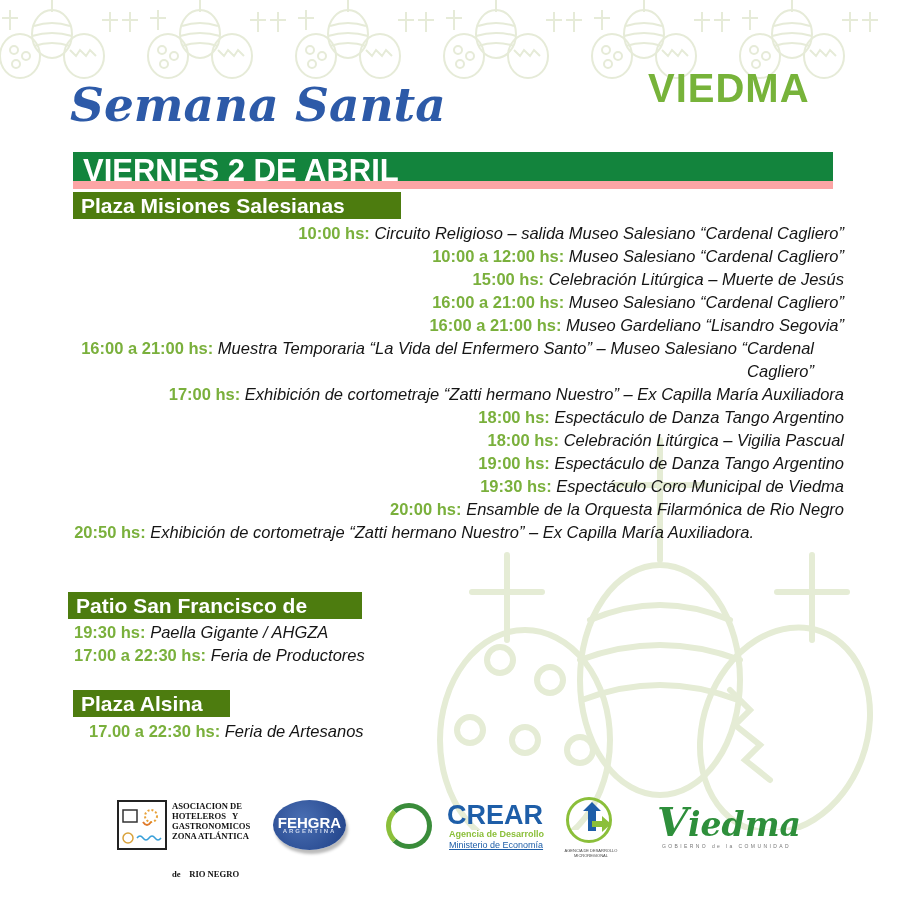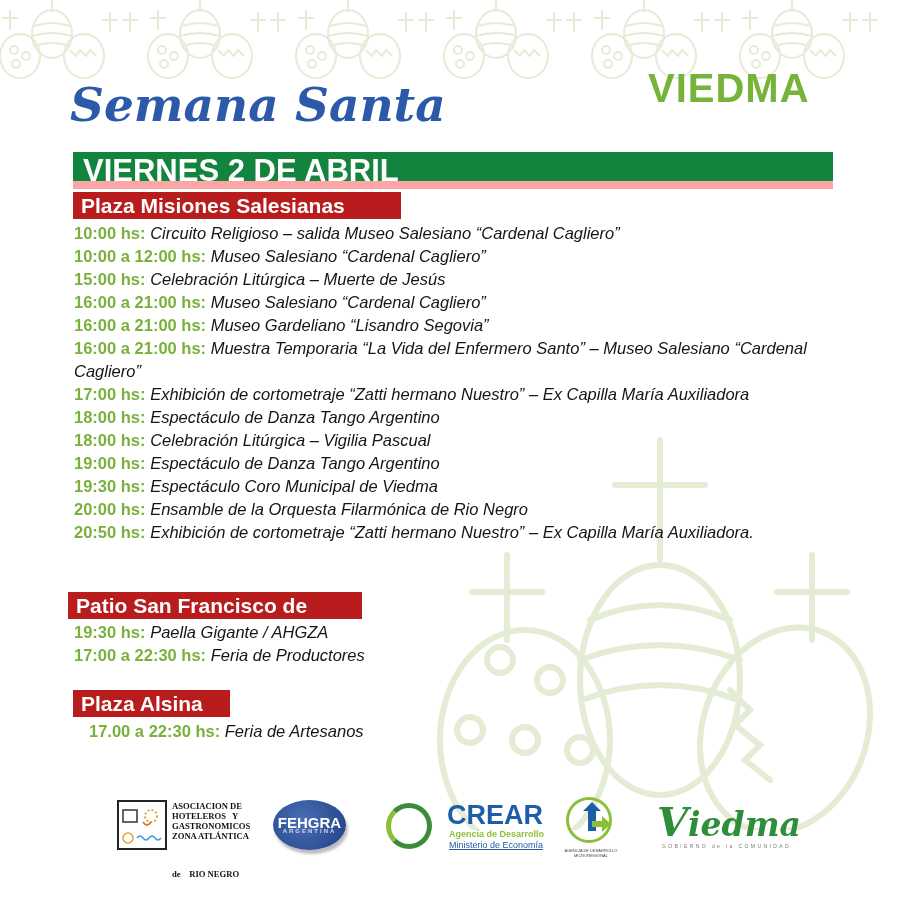--- a/index.html
+++ b/index.html
@@ -2,21 +2,21 @@
 <html><head>
 <meta charset="utf-8">
 <style>
   html, body { margin:0; padding:0; }
   body { width:900px; height:900px; background:#ffffff; position:relative; overflow:hidden; font-family:"DejaVu Sans", sans-serif; }
   .bg-pattern { position:absolute; left:0; top:0; width:900px; height:80px; }
   .bg-eggs { position:absolute; left:430px; top:430px; width:470px; height:400px; }
   .title-script { position:absolute; left:70px; top:44px; font-family:"DejaVu Serif", serif; font-style:italic; font-weight:bold; font-size:47px; color:#2d5aa8; letter-spacing:0px;margin-top:33px; }
   .city { position:absolute; left:648px; top:66px; font-family:"Liberation Sans", sans-serif; font-weight:bold; font-size:40px; color:#77b33a; letter-spacing:1px; }
   .day-bar { position:absolute; left:73px; top:152px; width:760px; height:37px; background:#13843d; color:#fff; font-family:"Liberation Sans", sans-serif; font-weight:bold; font-size:31px; line-height:38px; padding-left:10px; box-sizing:border-box; border-bottom:8px solid #fca5a5; }
-  .venue { position:absolute; height:27px; background:#b91c1c; color:#fff; font-family:"Liberation Sans", sans-serif; font-weight:bold; font-size:21px; line-height:28px; padding-left:8px; box-sizing:border-box; }
+  .venue { position:absolute; height:27px; background:#4d7c0f; color:#fff; font-family:"Liberation Sans", sans-serif; font-weight:bold; font-size:21px; line-height:28px; padding-left:8px; box-sizing:border-box; }
   .events { position:absolute; left:74px; font-family:"Liberation Sans", sans-serif; font-size:16.5px; line-height:23px; color:#151515; width:770px; }
   .ev { margin:0; }
   .ev .t { color:#7ab03c; font-weight:bold; font-style:normal; }
   .ev .d { font-style:italic; }
   .ahgza-box { position:absolute; left:117px; top:800px; width:50px; height:50px; border:2px solid #222; box-sizing:border-box; background:#fff; }
   .ahgza-text { position:absolute; left:172px; top:801px; font-family:"Liberation Serif", serif; font-weight:bold; font-size:8.6px; line-height:10px; color:#111; }
   .fehgra { position:absolute; left:273px; top:800px; width:73px; height:50px; border-radius:50%; background:radial-gradient(circle at 40% 40%, #4a6fb3, #1e3f86); color:#fff; font-family:"Liberation Sans", sans-serif; font-weight:bold; font-size:15px; text-align:center; line-height:46px; box-shadow:2px 4px 3px #bbb; }
   .fehgra small { position:absolute; left:0; right:0; top:27px; font-size:6px; line-height:8px; letter-spacing:2px; color:#cfd9ee; }
   .crear-swirl { position:absolute; left:386px; top:803px; width:46px; height:46px; border-radius:50%; border:5px solid #3a8c3a; border-left-color:#8bbf3a; box-sizing:border-box; }
   .crear-word { position:absolute; left:447px; top:801px; font-family:"Liberation Sans", sans-serif; font-weight:bold; font-size:27px; color:#1e5ea8; letter-spacing:0px; line-height:28px; }
@@ -75,21 +75,21 @@
   <ellipse cx="355" cy="300" rx="82" ry="105" transform="rotate(20 355 300)"></ellipse>
   <path d="M300 260 l20 20 l-15 15 l25 20 l-15 15 l25 20"></path>
 </svg>
 
 <div class="title-script">Semana Santa</div>
 <div class="city">VIEDMA</div>
 
 <div class="day-bar">VIERNES 2 DE ABRIL</div>
 
 <div class="venue" style="left:73px; top:192px; width:328px;">Plaza Misiones Salesianas</div>
-<div class="events" style="top:222px;">
+<div class="events" style="top:222px;text-align:right;">
   <p class="ev"><span class="t">10:00 hs:</span> <span class="d">Circuito Religioso – salida Museo Salesiano “Cardenal Cagliero”</span></p>
   <p class="ev"><span class="t">10:00 a 12:00 hs:</span> <span class="d">Museo Salesiano “Cardenal Cagliero”</span></p>
   <p class="ev"><span class="t">15:00 hs:</span> <span class="d">Celebración Litúrgica – Muerte de Jesús</span></p>
   <p class="ev"><span class="t">16:00 a 21:00 hs:</span> <span class="d">Museo Salesiano “Cardenal Cagliero”</span></p>
   <p class="ev"><span class="t">16:00 a 21:00 hs:</span> <span class="d">Museo Gardeliano “Lisandro Segovia”</span></p>
   <p class="ev" style="width:740px;"><span class="t">16:00 a 21:00 hs:</span> <span class="d">Muestra Temporaria “La Vida del Enfermero Santo” – Museo Salesiano “Cardenal Cagliero”</span></p>
   <p class="ev" style="white-space:nowrap;"><span class="t">17:00 hs:</span> <span class="d">Exhibición de cortometraje “Zatti hermano Nuestro” – Ex Capilla María Auxiliadora</span></p>
   <p class="ev"><span class="t">18:00 hs:</span> <span class="d">Espectáculo de Danza Tango Argentino</span></p>
   <p class="ev"><span class="t">18:00 hs:</span> <span class="d">Celebración Litúrgica – Vigilia Pascual</span></p>
   <p class="ev"><span class="t">19:00 hs:</span> <span class="d">Espectáculo de Danza Tango Argentino</span></p>

